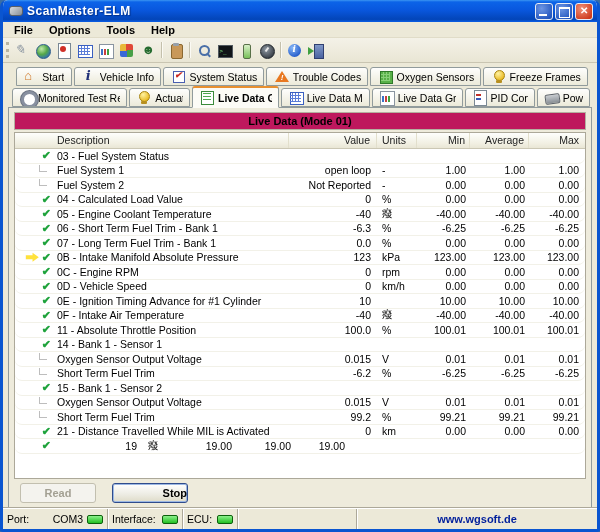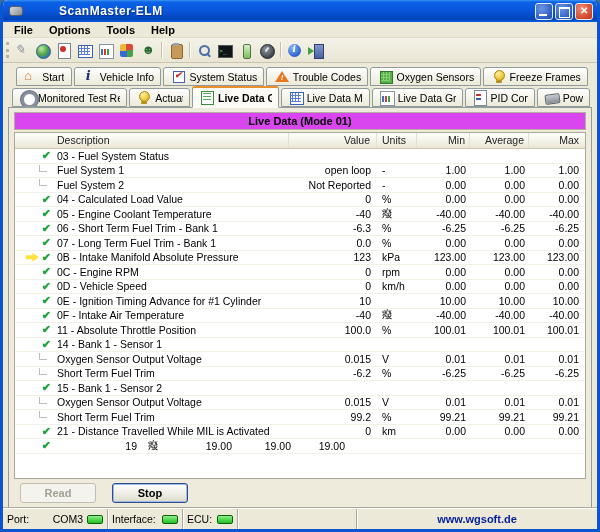--- a/index.html
+++ b/index.html
@@ -10,21 +10,20 @@
     width:600px; height:532px; display:flex; flex-direction:column;
     border:3px solid #0A55D0; border-top:none; border-radius:7px 7px 3px 3px;
     background:#ECE9D8; overflow:hidden;
   }
 
   
   .titlebar{
     height:22px; flex:0 0 22px; display:flex; align-items:center; padding:0 4px;
     background:linear-gradient(180deg,#3B95F2 0%,#0C63E8 9%,#0957DE 45%,#0345B8 88%,#0A5FE8 100%);
     border-radius:5px 5px 0 0;
-    gap:32px;
   }
   .app-icon{ width:14px; height:10px; margin:0 4px 0 2px; border-radius:3px;
     background:linear-gradient(135deg,#D8DCE0,#888E96); border:1px solid #5A6068; }
   .title{ color:#FFF; font-weight:bold; font-size:12px; letter-spacing:.5px;
     text-shadow:1px 1px 1px #00308A; flex:1; }
   .winbtns{ display:flex; gap:2px; }
   .wbtn{ width:18px; height:17px; border-radius:3px; border:1px solid #E8ECF4;
     position:relative; display:inline-block; }
   .wbtn.min,.wbtn.max{ background:radial-gradient(circle at 35% 30%,#6E96E4,#2456BE 80%); }
   .wbtn.close{ background:radial-gradient(circle at 35% 30%,#F09078,#CE3C1E 80%); }
@@ -122,35 +121,35 @@
     background:linear-gradient(#FEFEFD,#ECEAD9); border:1px solid #919B9C;
     border-radius:3px 3px 0 0; margin-right:2px; min-width:0; }
   .tab.active{ background:#FCFBF6; border-top:2px solid #E89030; height:22px; margin-bottom:-1px;
     border-bottom:1px solid #FCFBF6; font-weight:bold; }
   .tlabel{ overflow:hidden; text-overflow:clip; }
 
   
   .page{ flex:1; border:1px solid #919B9C; background:#EEEBDC; padding:4px 5px 0 5px;
     display:flex; flex-direction:column; min-height:0; }
   .band{ flex:0 0 18px; line-height:16px; text-align:center; font-weight:bold; font-size:11px;
-    background:#d946ef; border:1px solid #B4B0A0; }
+    background:#be185d; border:1px solid #B4B0A0; }
   .gridbox{ flex:1; margin-top:2px; background:#FFF; border:1px solid #ACA899; display:flex;
     flex-direction:column; min-height:0; overflow:hidden; }
   .ghead{ flex:0 0 16px; display:flex; font-size:10.5px; color:#222;
     background:linear-gradient(#FEFEFC,#F1EFE2 70%,#E9E6D5); border-bottom:1px solid #CBC7B4; }
   .ghead span{ display:inline-block; line-height:15px; }
   .gh-desc{ flex:1; padding-left:42px; border-right:1px solid #E2DFCC; }
   .gh-val{ width:88px; text-align:right; padding-right:6px; border-right:1px solid #E2DFCC; }
   .gh-unit{ width:40px; padding-left:5px; border-right:1px solid #E2DFCC; }
   .gh-min{ width:53px; text-align:right; padding-right:4px; border-right:1px solid #E2DFCC; }
   .gh-avg{ width:59px; text-align:right; padding-right:4px; border-right:1px solid #E2DFCC; }
   .gh-max{ width:56px; text-align:right; padding-right:6px; }
 
   .grows{ flex:1; overflow:hidden; }
-  .grow{ display:flex; height:14.5px; align-items:center; font-size:10.5px; border-bottom:1px solid #F2F1E8; }
+  .grow{ display:flex; height:14.5px; align-items:center; font-size:10.5px; border-bottom:1px solid #F2F1E8;border-radius:7px; }
   .c-mark{ width:40px; flex:0 0 40px; display:flex; justify-content:flex-end; align-items:center; padding-right:4px; }
   .c-desc{ flex:1; padding-left:2px; white-space:nowrap; overflow:hidden; }
   .c-val{ width:88px; flex:0 0 88px; text-align:right; padding-right:6px; white-space:nowrap; }
   .c-unit{ width:40px; flex:0 0 40px; padding-left:5px; }
   .c-num{ width:53px; flex:0 0 53px; text-align:right; padding-right:4px; }
   .c-avg{ width:59px; flex:0 0 59px; }
   .c-max{ width:56px; flex:0 0 56px; padding-right:6px; }
 
   .check{ font-style:normal; }
   .check::after{ content:"✔"; color:#1FA33C; font-weight:bold; font-size:11px; }
@@ -159,21 +158,21 @@
     filter:drop-shadow(0 0 1px #8A7A00); }
   .elbow{ width:8px; height:7px; display:inline-block; margin:0 4px 4px 0;
     border-left:1px solid #BDBDBD; border-bottom:1px solid #BDBDBD; }
 
   
   .btnrow{ flex:0 0 28px; display:flex; align-items:center; gap:16px; padding-left:6px; }
   .xpbtn{ width:76px; height:20px; font-family:"Liberation Sans",sans-serif; font-size:11px;
     font-weight:bold; border-radius:3px; }
   .xpbtn.disabled{ color:#A3A093; background:#F4F3EE; border:1px solid #C2BFAF; }
   .xpbtn.focused{ color:#000; background:linear-gradient(#FFFFFF,#ECEBE2 60%,#DEDBC8);
-    border:1px solid #2F4C8C; box-shadow:inset 0 0 0 1px #9CB8E4; }
+    border:1px solid #2F4C8C; box-shadow:inset 0 0 0 1px #9CB8E4;text-align:right; }
 
   
   .statusbar{ flex:0 0 21px; display:flex; align-items:stretch; background:#ECE9D8;
     border-top:1px solid #FFF; box-shadow:0 -1px 0 #ACA899; font-size:10.5px; }
   .sp{ display:flex; align-items:center; padding:0 4px; border-right:1px solid #ACA899;
     box-shadow:1px 0 0 #FFF; }
   .sp1{ width:105px; justify-content:space-between; }
   .sp2{ width:75px; justify-content:space-between; }
   .sp3{ width:55px; justify-content:space-between; }
   .sp4{ flex:1; }

